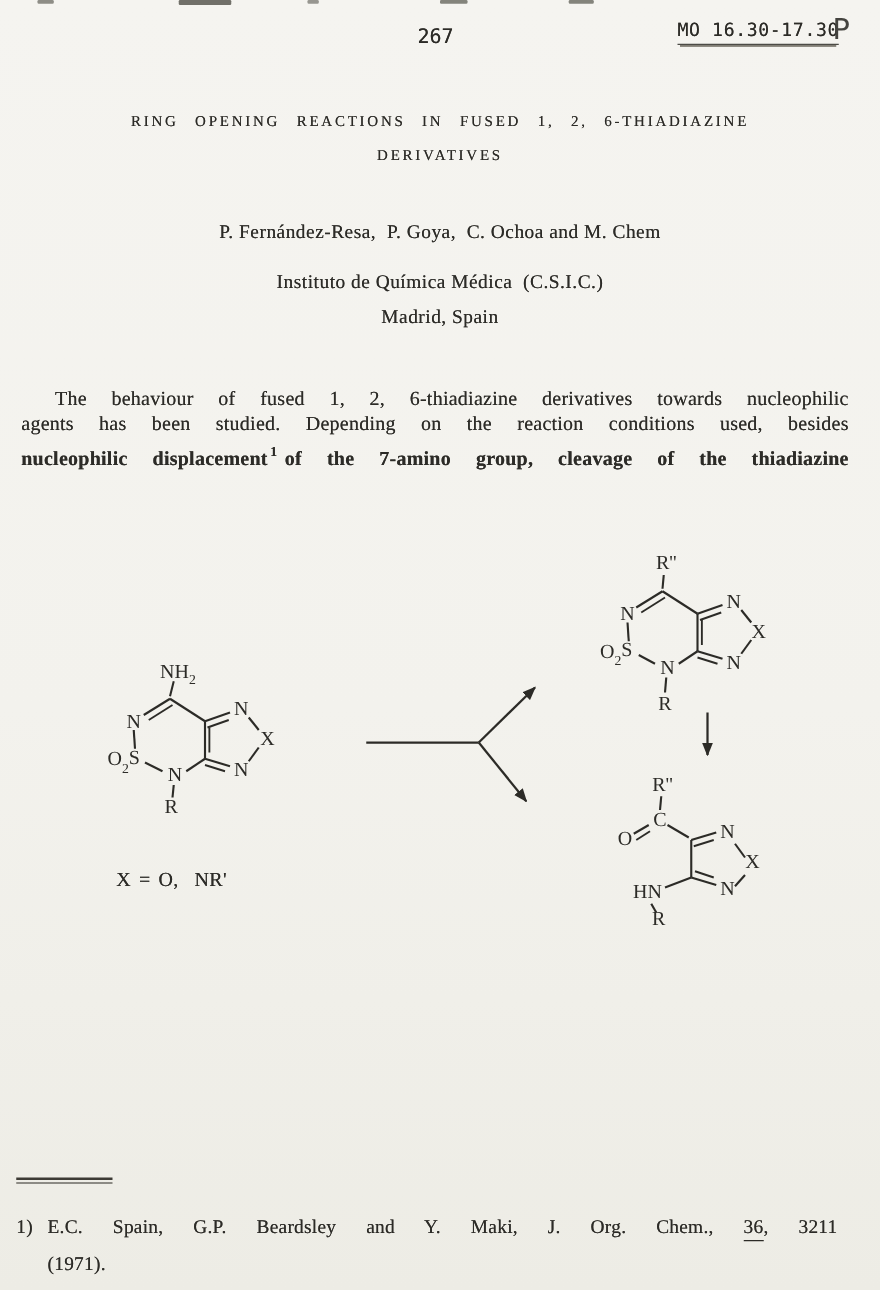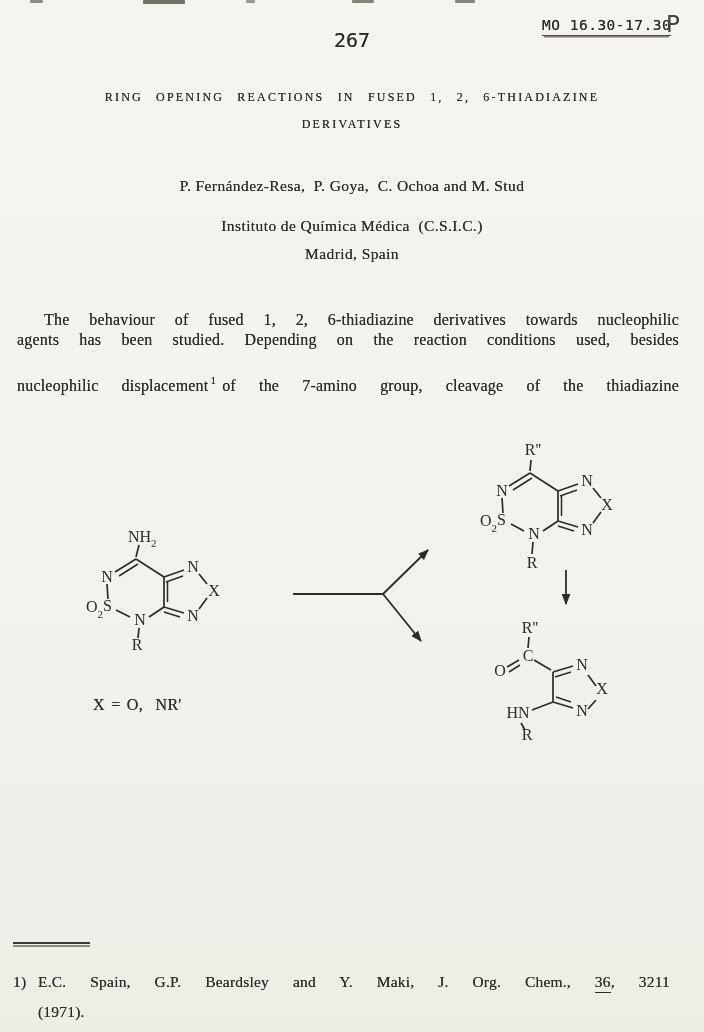--- a/index.html
+++ b/index.html
@@ -50,34 +50,34 @@
 <body>
 
 <div id="page">
 
   <div class="artifact" style="left:30px;top:0;width:13px;height:3px;opacity:.55"></div>
   <div class="artifact" style="left:143px;top:0;width:42px;height:4px;opacity:.7"></div>
   <div class="artifact" style="left:246px;top:0;width:9px;height:3px;opacity:.5"></div>
   <div class="artifact" style="left:352px;top:0;width:22px;height:3px;opacity:.6"></div>
   <div class="artifact" style="left:455px;top:0;width:20px;height:3px;opacity:.6"></div>
 
-  <div class="t mono ink" style="left:334px;top:28px;font-size:20px;">267</div>
+  <div class="t mono ink" style="left:334px;top:19px;font-size:16px;">267</div>
   <div class="t mono ink session" style="left:542px;top:17px;">MO 16.30-17.30</div>
   <div class="t pletter" style="left:666px;top:11px;">P</div>
 
   <div class="t center serif ink title-line" style="top:90px;">RING OPENING REACTIONS IN FUSED 1, 2, 6-THIADIAZINE</div>
   <div class="t center serif ink title-line" style="top:117px;">DERIVATIVES</div>
 
-  <div class="t center serif ink byline" style="top:177px;">P. Fernández-Resa,  P. Goya,  C. Ochoa and M. Stud</div>
+  <div class="t center serif ink byline" style="top:177px;">P. Fernández-Resa,  P. Goya,  C. Ochoa and M. Chem</div>
   <div class="t center serif ink byline" style="top:217px;">Instituto de Química Médica  (C.S.I.C.)</div>
   <div class="t center serif ink byline" style="top:245px;">Madrid, Spain</div>
 
   <div class="abs-line indent ink" style="top:303px;">The behaviour of fused 1, 2, 6-thiadiazine derivatives towards nucleophilic</div>
   <div class="abs-line ink" style="top:331px;">agents has been studied.  Depending on the reaction conditions used, besides</div>
-  <div class="abs-line ink" style="top:377px;"><span>nucleophilic displacement</span><span class="sup">1</span><span>of the 7-amino group, cleavage of the thiadiazine</span></div>
+  <div class="abs-line ink" style="top:359px;font-weight:bold;"><span>nucleophilic displacement</span><span class="sup">1</span><span>of the 7-amino group, cleavage of the thiadiazine</span></div>
 
   <svg width="704" height="380" viewBox="0 0 704 380" style="position:absolute;left:0;top:430px;">
     <defs>
       <marker id="ah" viewBox="0 0 10 8" refX="9" refY="4" markerWidth="11" markerHeight="9" orient="auto" markerUnits="userSpaceOnUse">
         <path d="M0,0 L10,4 L0,8 z" fill="#2c2b27"></path>
       </marker>
     </defs>
 
     <g>
       <text x="128" y="112"><tspan>NH</tspan><tspan class="sm" dy="5">2</tspan></text>

